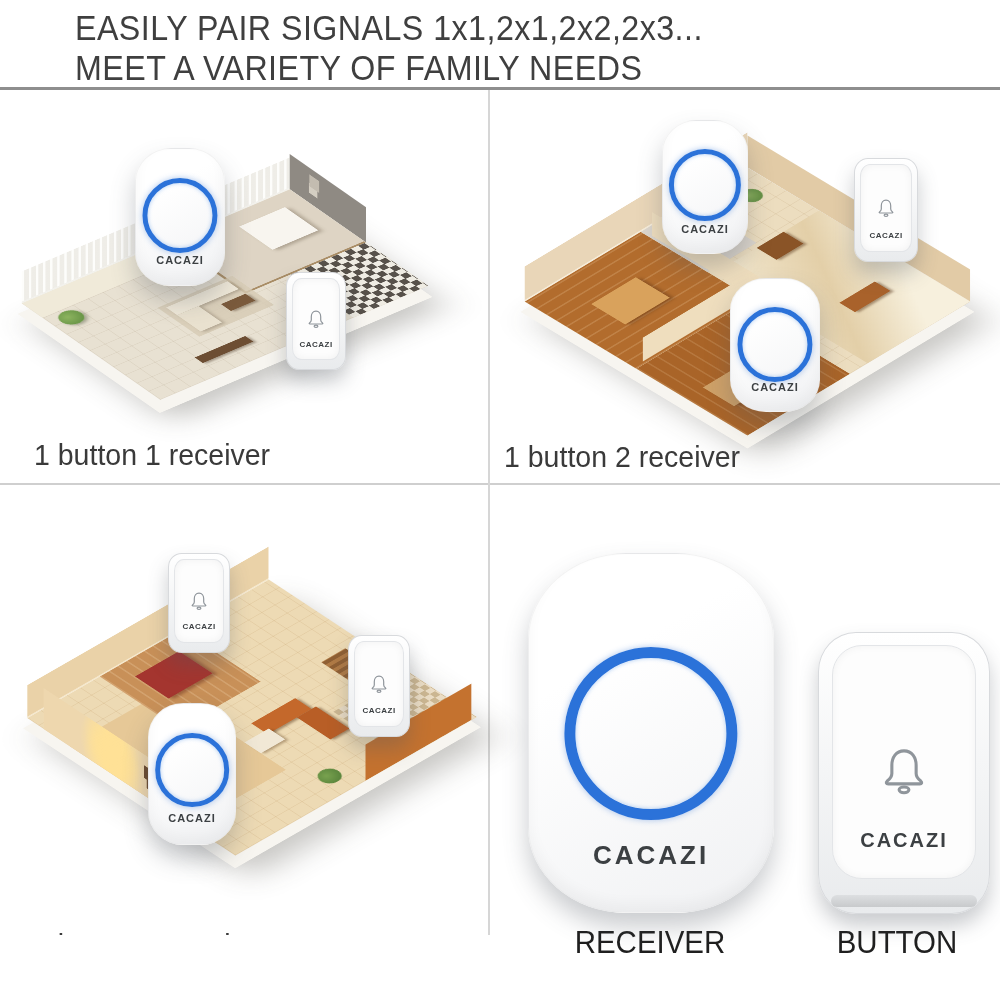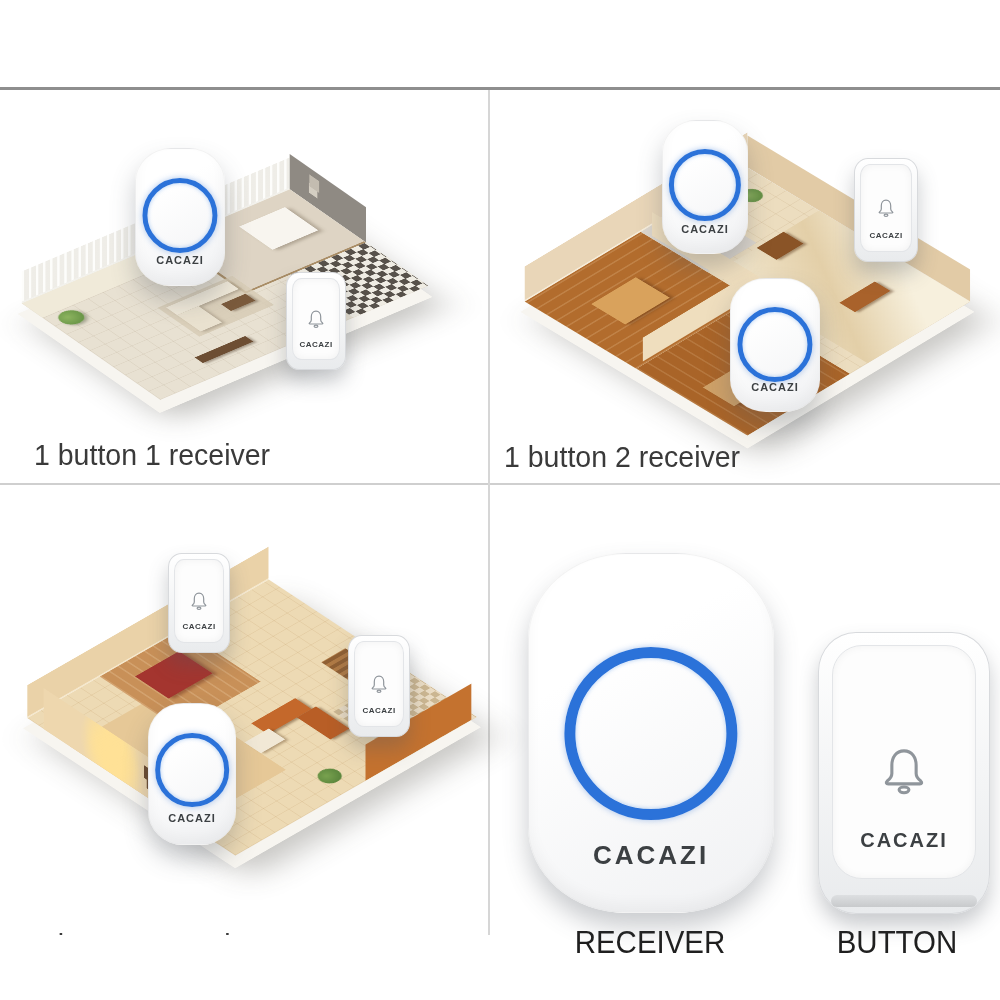--- a/index.html
+++ b/index.html
@@ -158,20 +158,24 @@
   <defs>
     <g id="bell-shape">
       <path d="M12 4.2 C8.9 4.2 7.3 6.8 7.3 9.8 L7.3 13 C7.3 14.5 6.3 15.3 5.5 15.9 C4.9 16.4 5.1 17 5.9 17 L18.1 17 C18.9 17 19.1 16.4 18.5 15.9 C17.7 15.3 16.7 14.5 16.7 13 L16.7 9.8 C16.7 6.8 15.1 4.2 12 4.2 Z"></path>
       <ellipse cx="12" cy="19.3" rx="1.9" ry="1.1"></ellipse>
     </g>
   </defs>
 </svg>
 
 <div class="stage">
 
+  <div class="header">
+    <div class="hline hline1">EASILY PAIR SIGNALS 1x1,2x1,2x2,2x3...</div>
+    <div class="hline hline2">MEET A VARIETY OF FAMILY NEEDS</div>
+  </div>
   <div class="rule-top"></div>
   <div class="rule-mid"></div>
   <div class="rule-vert"></div>
 
   <div class="panel p-tl">
     <div class="plan plan-tl" style="left:225px;top:205px;">
       <div class="floor">
         <div class="rim"></div>
         <div class="deco tl-balcony"></div>
         <div class="deco tl-bedroom"></div>

